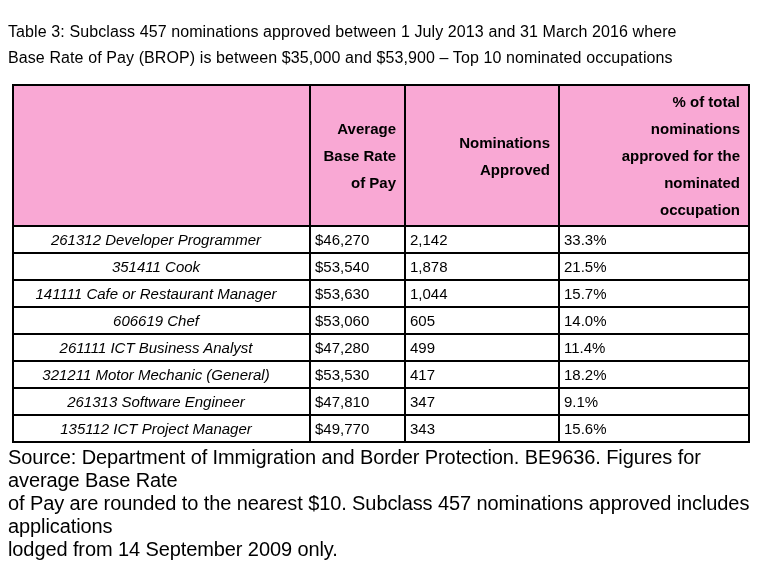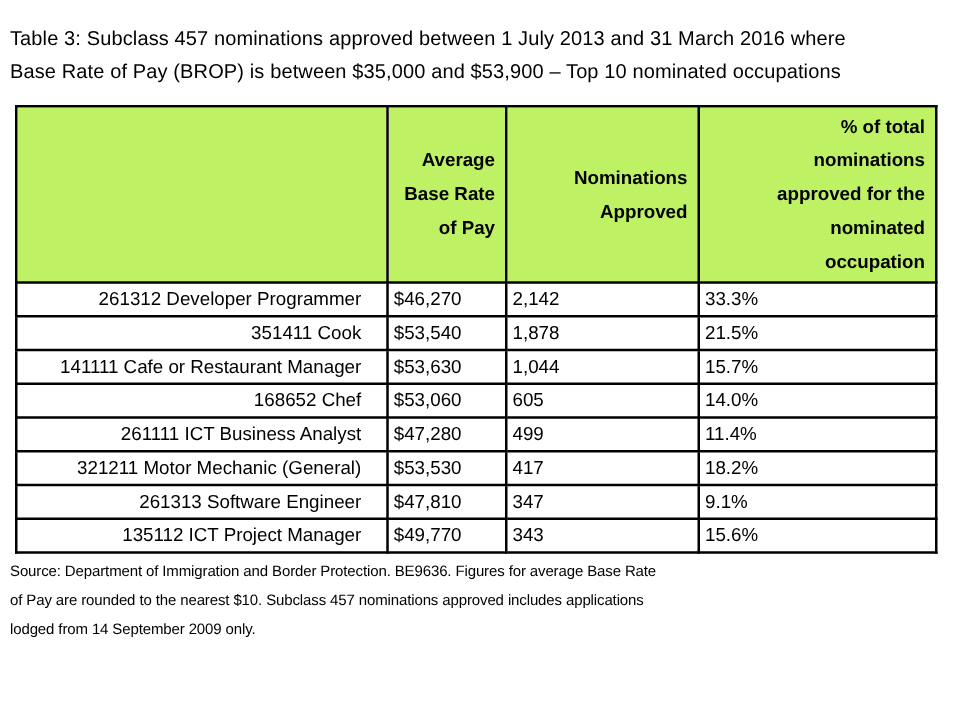--- a/index.html
+++ b/index.html
@@ -27,39 +27,39 @@
     width: 736px;
     margin: 13px 0 0 4px;
   }
   table.data-table th,
   table.data-table td {
     border: 2px solid #000000;
     font-size: 15px;
     overflow: hidden;
   }
   table.data-table thead th {
-    background: #bef264;
+    background: #f9a8d4;
     font-weight: bold;
     text-align: right;
     vertical-align: middle;
     white-space: pre-line;
     line-height: 27px;
     height: 141px;
     padding: 0 8px 0 4px;
   }
   table.data-table tbody td {
     height: 25px;
     line-height: 25px;
     white-space: nowrap;
   }
-  td.cell-left  { text-align: right;  padding-left: 9px;  padding-right: 20px; }
+  td.cell-left  { text-align: center;  padding-left: 9px;  padding-right: 20px; font-style: italic; }
   td.cell-right { text-align: left; padding-right: 9px; padding-left: 4px; margin-left: 36px; }
 
   .source {
-    font-size: 12px;
+    font-size: 20px;
     line-height: 23px;
     margin-top: 3px;
     white-space: pre-line;
     letter-spacing: -0.1px;
   }
 </style>
 </head>
 <body>
 
 <div class="page">
@@ -102,21 +102,21 @@
         <td class="cell-right">1,878</td>
         <td class="cell-right">21.5%</td>
       </tr>
       <tr>
         <td class="cell-left">141111 Cafe or Restaurant Manager</td>
         <td class="cell-right">$53,630</td>
         <td class="cell-right">1,044</td>
         <td class="cell-right">15.7%</td>
       </tr>
       <tr>
-        <td class="cell-left">168652 Chef</td>
+        <td class="cell-left">606619 Chef</td>
         <td class="cell-right">$53,060</td>
         <td class="cell-right">605</td>
         <td class="cell-right">14.0%</td>
       </tr>
       <tr>
         <td class="cell-left">261111 ICT Business Analyst</td>
         <td class="cell-right">$47,280</td>
         <td class="cell-right">499</td>
         <td class="cell-right">11.4%</td>
       </tr>

